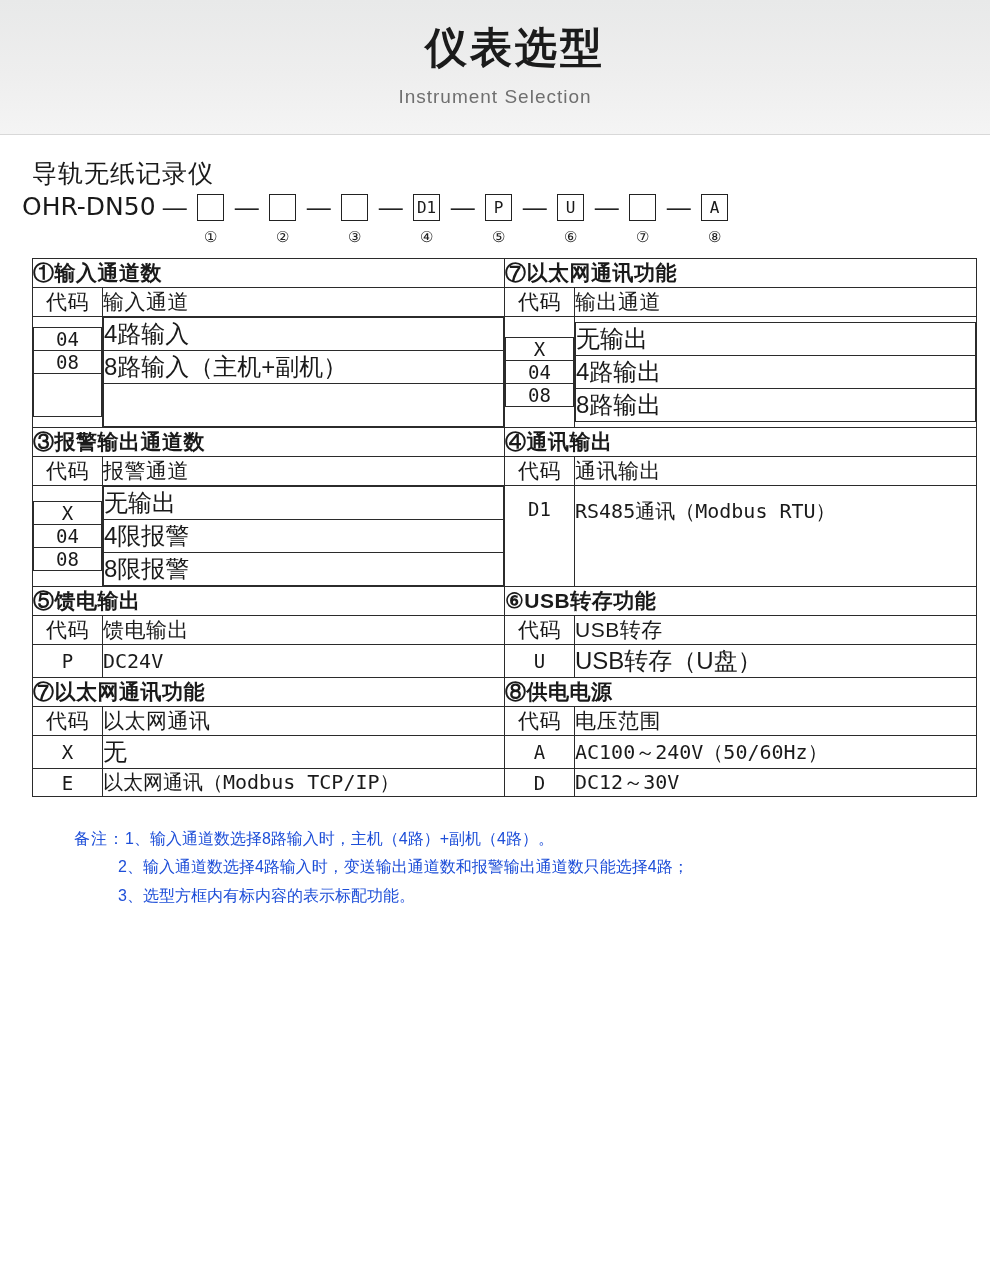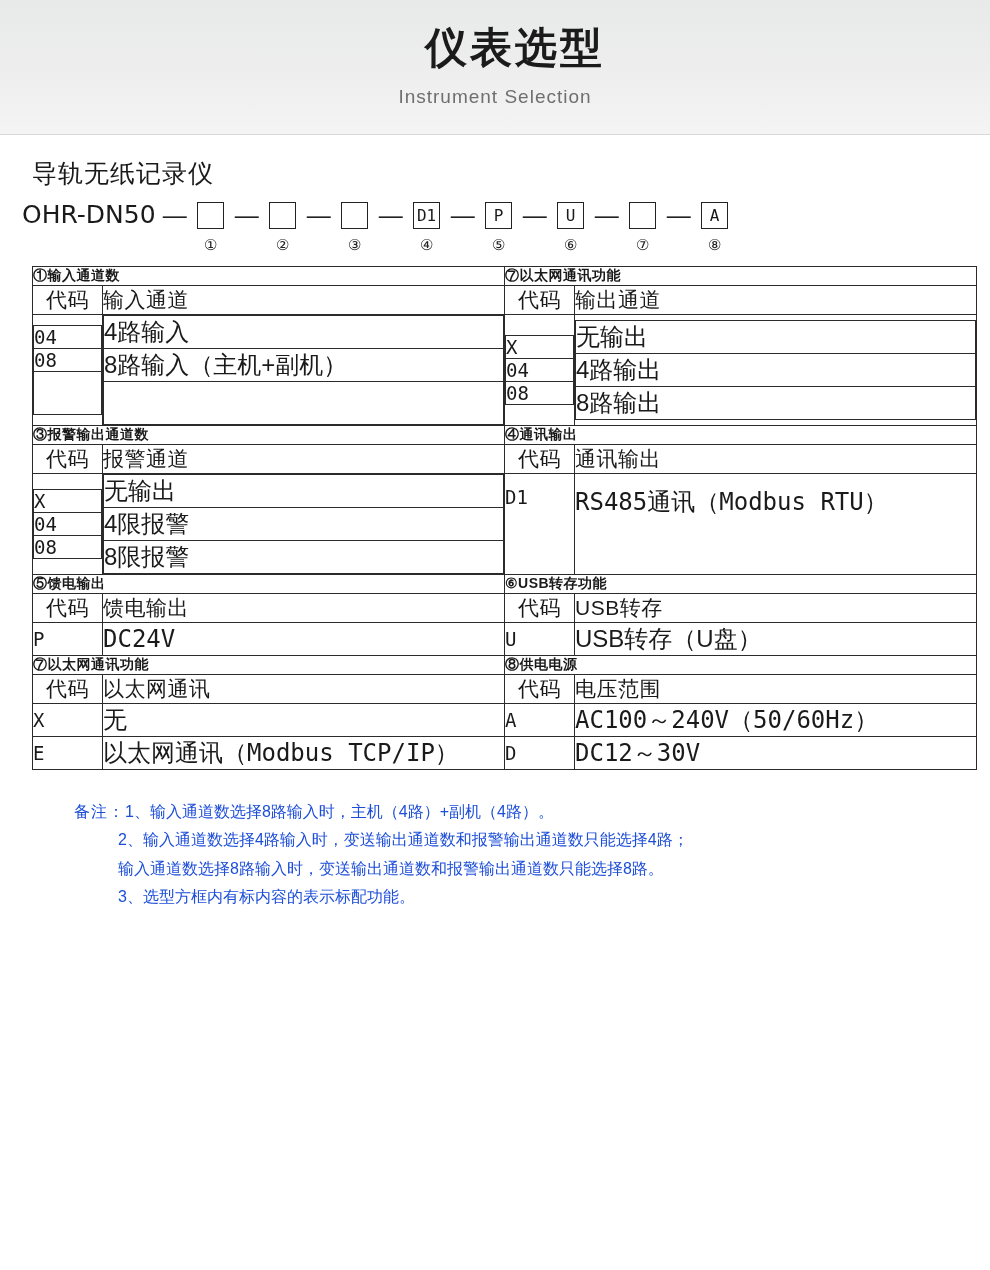--- a/index.html
+++ b/index.html
@@ -43,21 +43,21 @@
 
   
   .wrap {
     padding: 0 22px;
     box-sizing: border-box;
     width: 990px;
   }
 
   .product-name {
     font-size: 25px;
-    margin: 22px 0 8px 10px;
+    margin: 22px 0 0 10px;
     letter-spacing: 1px;
   }
 
   
   .model-row {
     display: flex;
     align-items: flex-start;
     height: 62px;
   }
   .model-prefix {
@@ -103,44 +103,45 @@
     width: 944px;
     margin: 6px 0 0 10px;
     table-layout: fixed;
   }
   table.spec td {
     border: 1.5px solid #2b2b2b;
     padding: 0;
     vertical-align: middle;
   }
   .sec-head {
-    font-size: 14px;
+    font-size: 21px;
     font-weight: bold;
     padding: 9px 10px 9px 12px;
     letter-spacing: 0.5px;
     margin-left: 20px;
   }
   .col-head {
     font-size: 21px;
     padding: 8px 6px 8px 8px;
     letter-spacing: 0.5px;
   }
   .code-cell {
     font-size: 19px;
+    text-align: center;
     font-family: "DejaVu Sans Mono", monospace;
     padding: 7px 2px;
   }
   .desc-cell {
     font-size: 24px;
     padding: 7px 6px 7px 10px;
     font-family: "Liberation Sans", sans-serif;
   }
   .desc-cell.mono {
     font-family: "DejaVu Sans Mono", monospace;
-    font-size: 24px;
+    font-size: 20px;
   }
   .pad-block { padding: 0; }
 
   
   .rowset { width: 100%; border-collapse: collapse; table-layout: fixed; }
   .rowset td { border: none; }
 
   
   .notes {
     margin: 28px 0 0 52px;
@@ -383,17 +384,16 @@
       <td class="desc-cell mono">DC12～30V</td>
     </tr>
   </tbody>
     </table>
 
   <div class="notes">
     <div class="note-line">
       <span class="lbl">备注：</span><span>1、输入通道数选择8路输入时，主机（4路）+副机（4路）。</span>
     </div>
     <div class="note-line indent">2、输入通道数选择4路输入时，变送输出通道数和报警输出通道数只能选择4路；</div>
-    <div class="note-line indent">输入通道数选择8路输入时，变送输出通道数和报警输出通道数只能选择8路。</div>
     <div class="note-line indent">3、选型方框内有标内容的表示标配功能。</div>
   </div>
 
 </div>
 
 </body></html>

